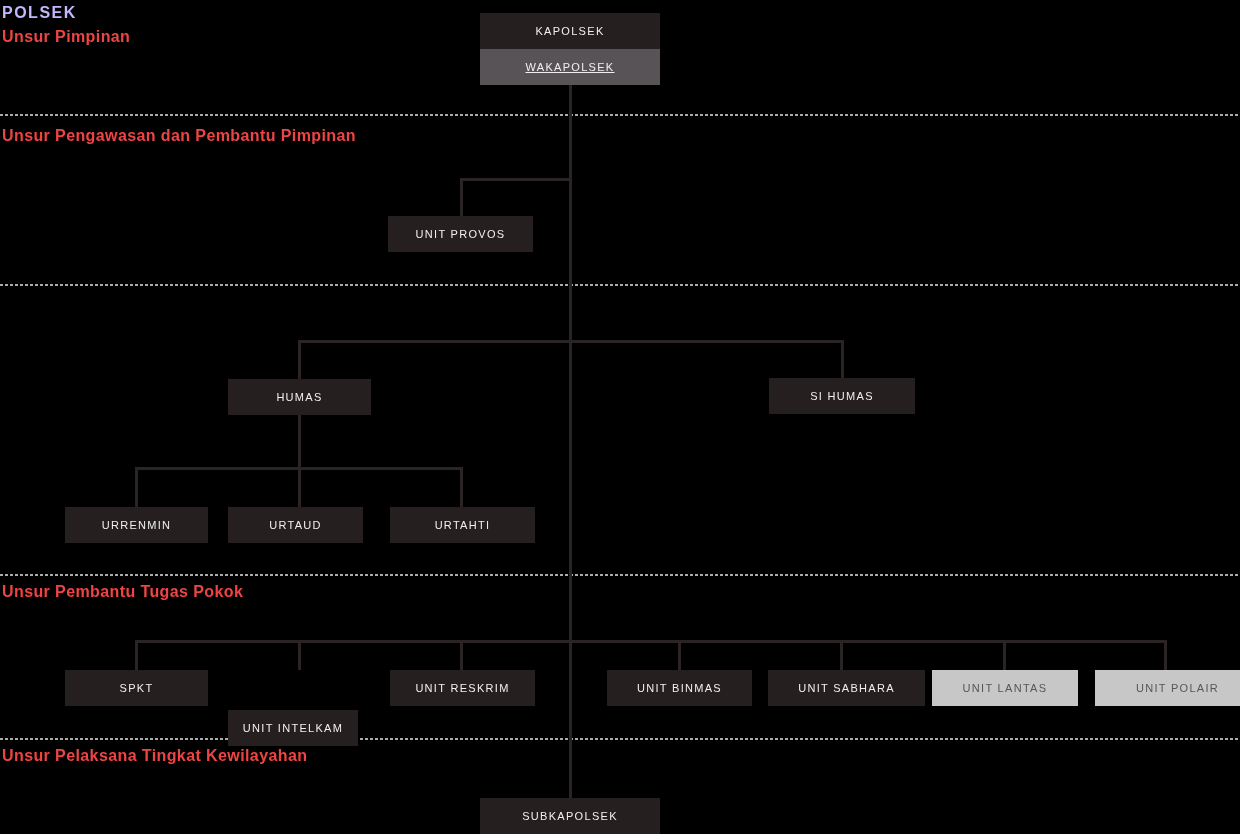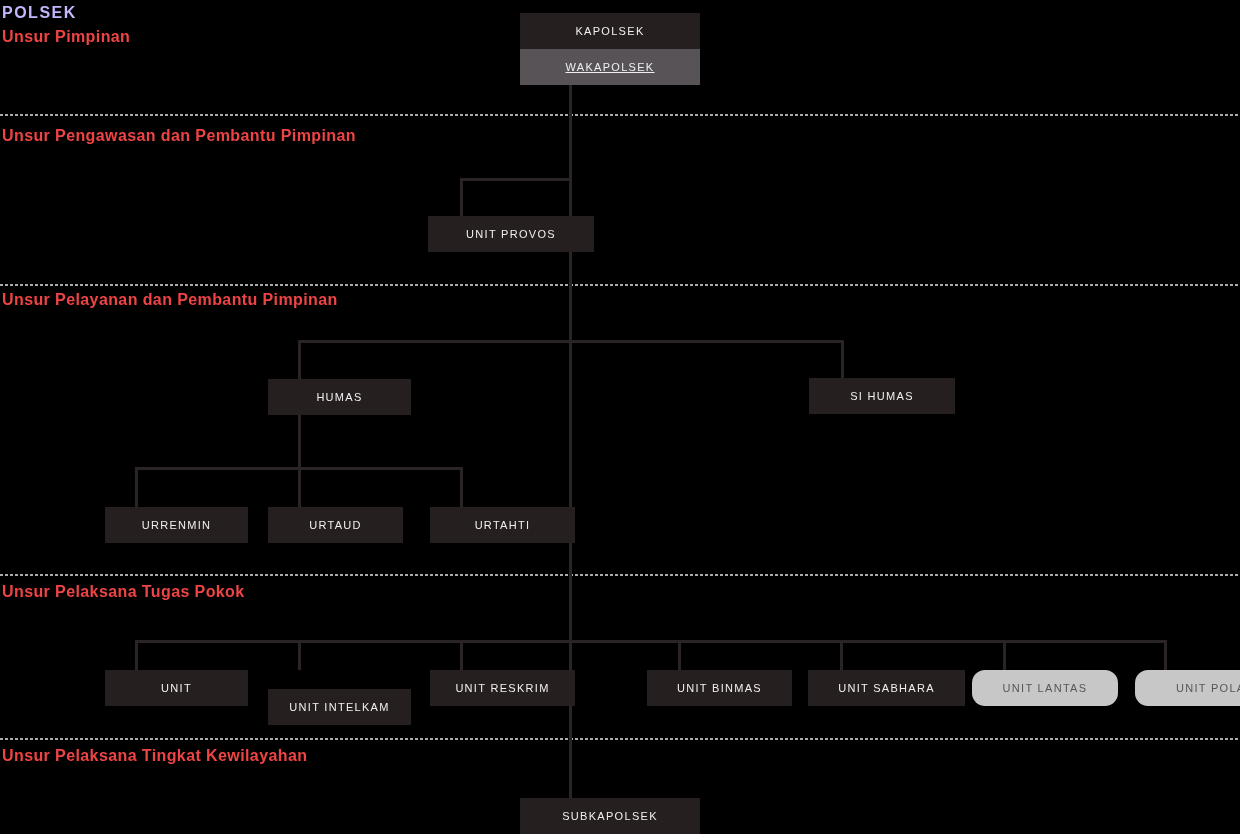--- a/index.html
+++ b/index.html
@@ -14,34 +14,33 @@
   
   .divider{position:absolute;left:0;width:1240px;height:2px;
            background:repeating-linear-gradient(to right,#ababab 0 3px,transparent 3px 5px);}
 
   
   .line{position:absolute;background:#2a2424;}
 
   
   .node{position:absolute;height:36px;display:flex;align-items:center;justify-content:center;
         font-size:11px;letter-spacing:1.3px;color:#f1f0f1;background:#261f20;
-        white-space:nowrap;margin-left:40px;}
+        white-space:nowrap;}
   .node.deputy{background:#575357;text-decoration:underline;}
-  .node.light{background:#c8c7c8;color:#55565a;border-radius:13px;}
+  .node.light{background:#c8c7c8;color:#55565a;}
 </style>
 </head>
 <body>
 
 <div id="stage">
 
   <div class="hdr title" style="top:4px">POLSEK</div>
   <div class="hdr" style="top:28px">Unsur Pimpinan</div>
   <div class="hdr" style="top:127px">Unsur Pengawasan dan Pembantu Pimpinan</div>
-  <div class="hdr" style="top:291px">Unsur Pelayanan dan Pembantu Pimpinan</div>
-  <div class="hdr" style="top:583px">Unsur Pelaksana Tugas Pokok</div>
+  <div class="hdr" style="top:583px">Unsur Pembantu Tugas Pokok</div>
   <div class="hdr" style="top:747px">Unsur Pelaksana Tingkat Kewilayahan</div>
 
   <div class="divider" style="top:114px"></div>
   <div class="divider" style="top:284px"></div>
   <div class="divider" style="top:574px"></div>
   <div class="divider" style="top:738px"></div>
 
   <div class="line" style="left:569px;top:85px;width:3px;height:713px"></div>
 
   <div class="line" style="left:460px;top:178px;width:112px;height:3px"></div>
@@ -62,31 +61,31 @@
   <div class="line" style="left:298px;top:640px;width:3px;height:30px"></div>
   <div class="line" style="left:460px;top:640px;width:3px;height:30px"></div>
   <div class="line" style="left:678px;top:640px;width:3px;height:30px"></div>
   <div class="line" style="left:840px;top:640px;width:3px;height:30px"></div>
   <div class="line" style="left:1003px;top:640px;width:3px;height:30px"></div>
   <div class="line" style="left:1164px;top:640px;width:3px;height:30px"></div>
 
   <div class="node" style="left:480px;top:13px;width:180px">KAPOLSEK</div>
   <div class="node deputy" style="left:480px;top:49px;width:180px">WAKAPOLSEK</div>
 
-  <div class="node" style="left:388px;top:216px;width:166px">UNIT PROVOS</div>
+  <div class="node" style="left:388px;top:216px;width:145px">UNIT PROVOS</div>
 
   <div class="node" style="left:228px;top:379px;width:143px">HUMAS</div>
   <div class="node" style="left:769px;top:378px;width:146px">SI HUMAS</div>
 
   <div class="node" style="left:65px;top:507px;width:143px">URRENMIN</div>
   <div class="node" style="left:228px;top:507px;width:135px">URTAUD</div>
   <div class="node" style="left:390px;top:507px;width:145px">URTAHTI</div>
 
-  <div class="node" style="left:65px;top:670px;width:143px">UNIT</div>
-  <div class="node" style="left:228px;top:689px;width:143px">UNIT INTELKAM</div>
+  <div class="node" style="left:65px;top:670px;width:143px">SPKT</div>
+  <div class="node" style="left:228px;top:710px;width:130px">UNIT INTELKAM</div>
   <div class="node" style="left:390px;top:670px;width:145px">UNIT RESKRIM</div>
   <div class="node" style="left:607px;top:670px;width:145px">UNIT BINMAS</div>
   <div class="node" style="left:768px;top:670px;width:157px">UNIT SABHARA</div>
   <div class="node light" style="left:932px;top:670px;width:146px">UNIT LANTAS</div>
   <div class="node light" style="left:1095px;top:670px;width:165px">UNIT POLAIR</div>
 
   <div class="node" style="left:480px;top:798px;width:180px">SUBKAPOLSEK</div>
 
 </div>
 

